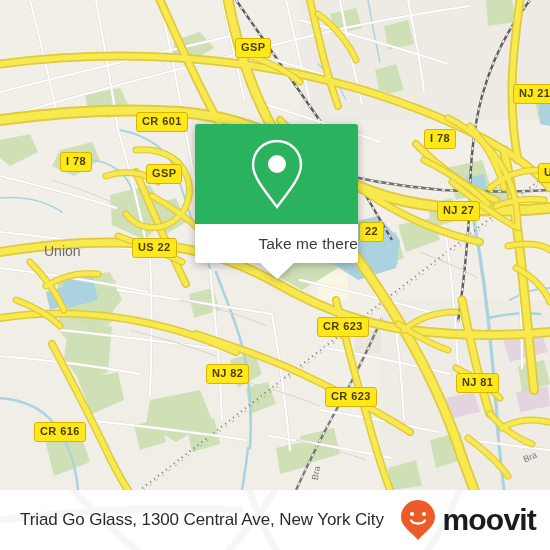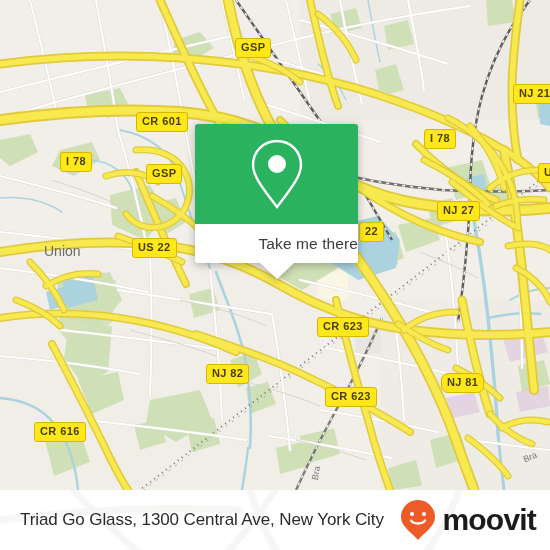--- a/index.html
+++ b/index.html
@@ -423,21 +423,21 @@
     <div class="shield" style="left:424px; top:129px;">I 78</div>
     <div class="shield" style="left:60px;  top:152px;">I 78</div>
     <div class="shield" style="left:146px; top:164px;">GSP</div>
     <div class="shield" style="left:538px; top:163px;">US</div>
     <div class="shield" style="left:437px; top:201px;">NJ 27</div>
     <div class="shield" style="left:359px; top:222px;">22</div>
     <div class="shield" style="left:132px; top:238px;">US 22</div>
     <div class="shield" style="left:317px; top:317px;">CR 623</div>
     <div class="shield" style="left:206px; top:364px;">NJ 82</div>
     <div class="shield" style="left:325px; top:387px;">CR 623</div>
-    <div class="shield" style="left:441px; top:373px;border-radius:7px;">NJ 81</div>
+    <div class="shield" style="left:456px; top:373px;">NJ 81</div>
     <div class="shield" style="left:34px;  top:422px;text-align:right;">CR 616</div>
 
     <div class="placelabel" style="left:44px; top:236px;margin-top:7px;">Union</div>
 
     <div class="streetlabel" style="left:523px; top:452px; transform:rotate(-22deg);">Bra</div>
     <div class="streetlabel" style="left:309px; top:468px; transform:rotate(-80deg);">Bra</div>
 
   </div>
 
   <div id="popup">

